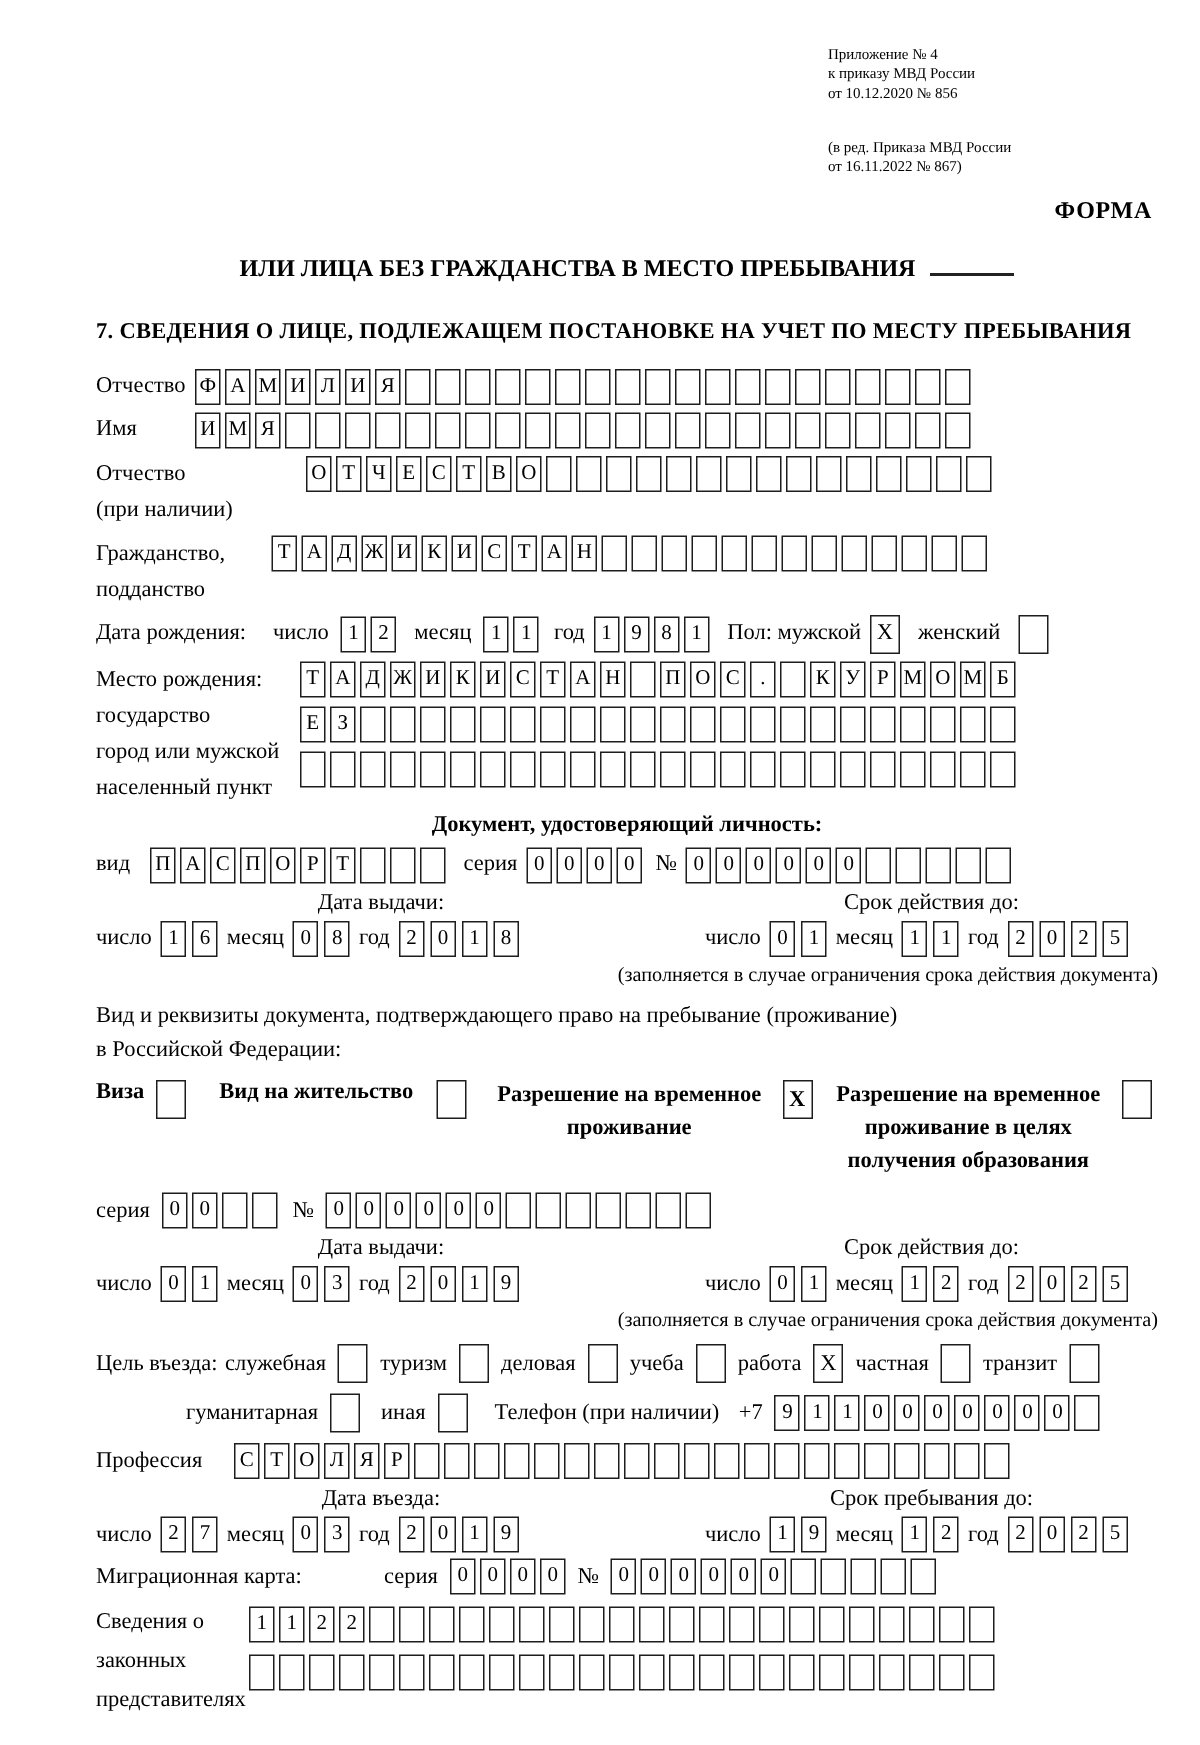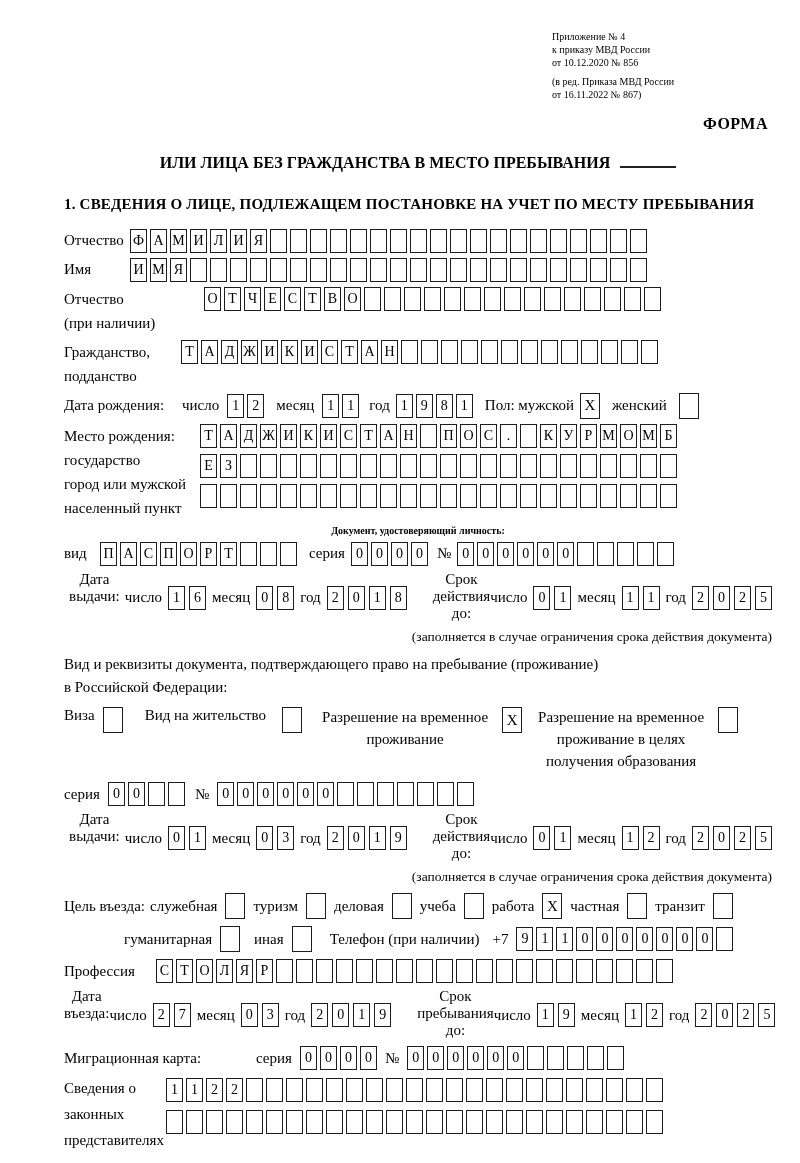--- a/index.html
+++ b/index.html
@@ -2,21 +2,21 @@
 <html><head>
 <meta charset="utf-8">
 <style>
   * { margin:0; padding:0; box-sizing:border-box; }
   html,body { width:800px; height:1163px; background:#ffffff; color:#000;
     font-family:"Liberation Serif", serif; overflow:hidden; }
   .page { padding:30px 28px 0 64px; }
 
   
   .ref-block { margin-left:488px; font-size:10px; line-height:1.32; }
-  .ref-block .ed { margin-top:5px; }
+  .ref-block .ed { margin-top:22px; }
   .forma { text-align:right; font-weight:bold; font-size:16px; margin-top:14px; padding-right:4px; letter-spacing:.5px; }
 
   
   .title { text-align:center; font-weight:bold; font-size:16px; line-height:1.55; margin-top:18px; }
   .blank-line { display:inline-block; width:56px; border-bottom:2px solid #222; height:14px; margin-left:10px; }
 
   .section-heading { font-weight:bold; font-size:15px; margin-top:20px; letter-spacing:.2px; }
 
   
   .cells { display:inline-flex; gap:3px; vertical-align:middle; }
@@ -30,35 +30,35 @@
   .label { font-size:15px; flex:0 0 auto; }
   .lbl2 { font-size:15px; line-height:1.6; }
 
   .w66  { width:66px; }
   .w140 { width:140px; }
   .w117 { width:117px; }
   .w136 { width:136px; }
 
   .stack { display:flex; flex-direction:column; gap:6px; }
 
-  .center-heading { text-align:center; font-weight:bold; font-size:10px; margin:4px 0 6px 0; }
+  .center-heading { text-align:center; font-weight:bold; font-size:15px; margin:4px 0 6px 0; }
 
   
   .date-pair { display:flex; margin-bottom:4px; }
-  .date-col { display:flex; flex-direction:row; }
+  .date-col { display:flex; flex-direction:column; }
   .date-col.left { width:380px; }
   .date-col.right { flex:1; padding-left:26px; }
   .date-heading { text-align:center; font-size:15px; margin-bottom:3px; }
   .date-row { display:flex; align-items:center; gap:6px; font-size:15px; }
   .date-row .cells { gap:4px; }
   .validity-note { text-align:right; font-size:13.5px; margin:2px 0 8px 0; }
 
   .intro { font-size:15px; line-height:1.55; margin-top:2px; }
 
-  .permit-row { display:flex; align-items:flex-start; margin:8px 0 10px 0; font-size:15px; }
+  .permit-row { display:flex; align-items:flex-start; margin:8px 0 10px 0; font-size:15px;font-weight:bold; }
   .permit-row .cells { margin-left:8px; margin-top:0; }
   .multi { text-align:center; line-height:1.45; }
 
   .inlinegap { margin-left:12px; }
 
   .purpose-row { display:flex; align-items:center; gap:5px; font-size:15px; margin-bottom:7px; flex-wrap:nowrap; }
   .purpose-row .cells { margin:0 3px; }
   .indent60 { margin-left:60px; }
 </style>
 </head>
@@ -75,21 +75,21 @@
       <div>от 16.11.2022 № 867)</div>
     </div>
   </div>
 
   <div class="forma">ФОРМА</div>
 
   <div class="title">
     <div><span>ИЛИ ЛИЦА БЕЗ ГРАЖДАНСТВА В МЕСТО ПРЕБЫВАНИЯ</span><span class="blank-line"></span></div>
   </div>
 
-  <div class="section-heading">1. СВЕДЕНИЯ О ЛИЦЕ, ПОДЛЕЖАЩЕМ ПОСТАНОВКЕ НА УЧЕТ ПО МЕСТУ ПРЕБЫВАНИЯ</div>
+  <div class="section-heading">7. СВЕДЕНИЯ О ЛИЦЕ, ПОДЛЕЖАЩЕМ ПОСТАНОВКЕ НА УЧЕТ ПО МЕСТУ ПРЕБЫВАНИЯ</div>
 
   <div class="row" style="margin-top:16px;">
     <span class="label w66">Отчество</span>
     <span class="cells">
         <span class="cell">Ф</span>
         <span class="cell">А</span>
         <span class="cell">М</span>
         <span class="cell">И</span>
         <span class="cell">Л</span>
         <span class="cell">И</span>

